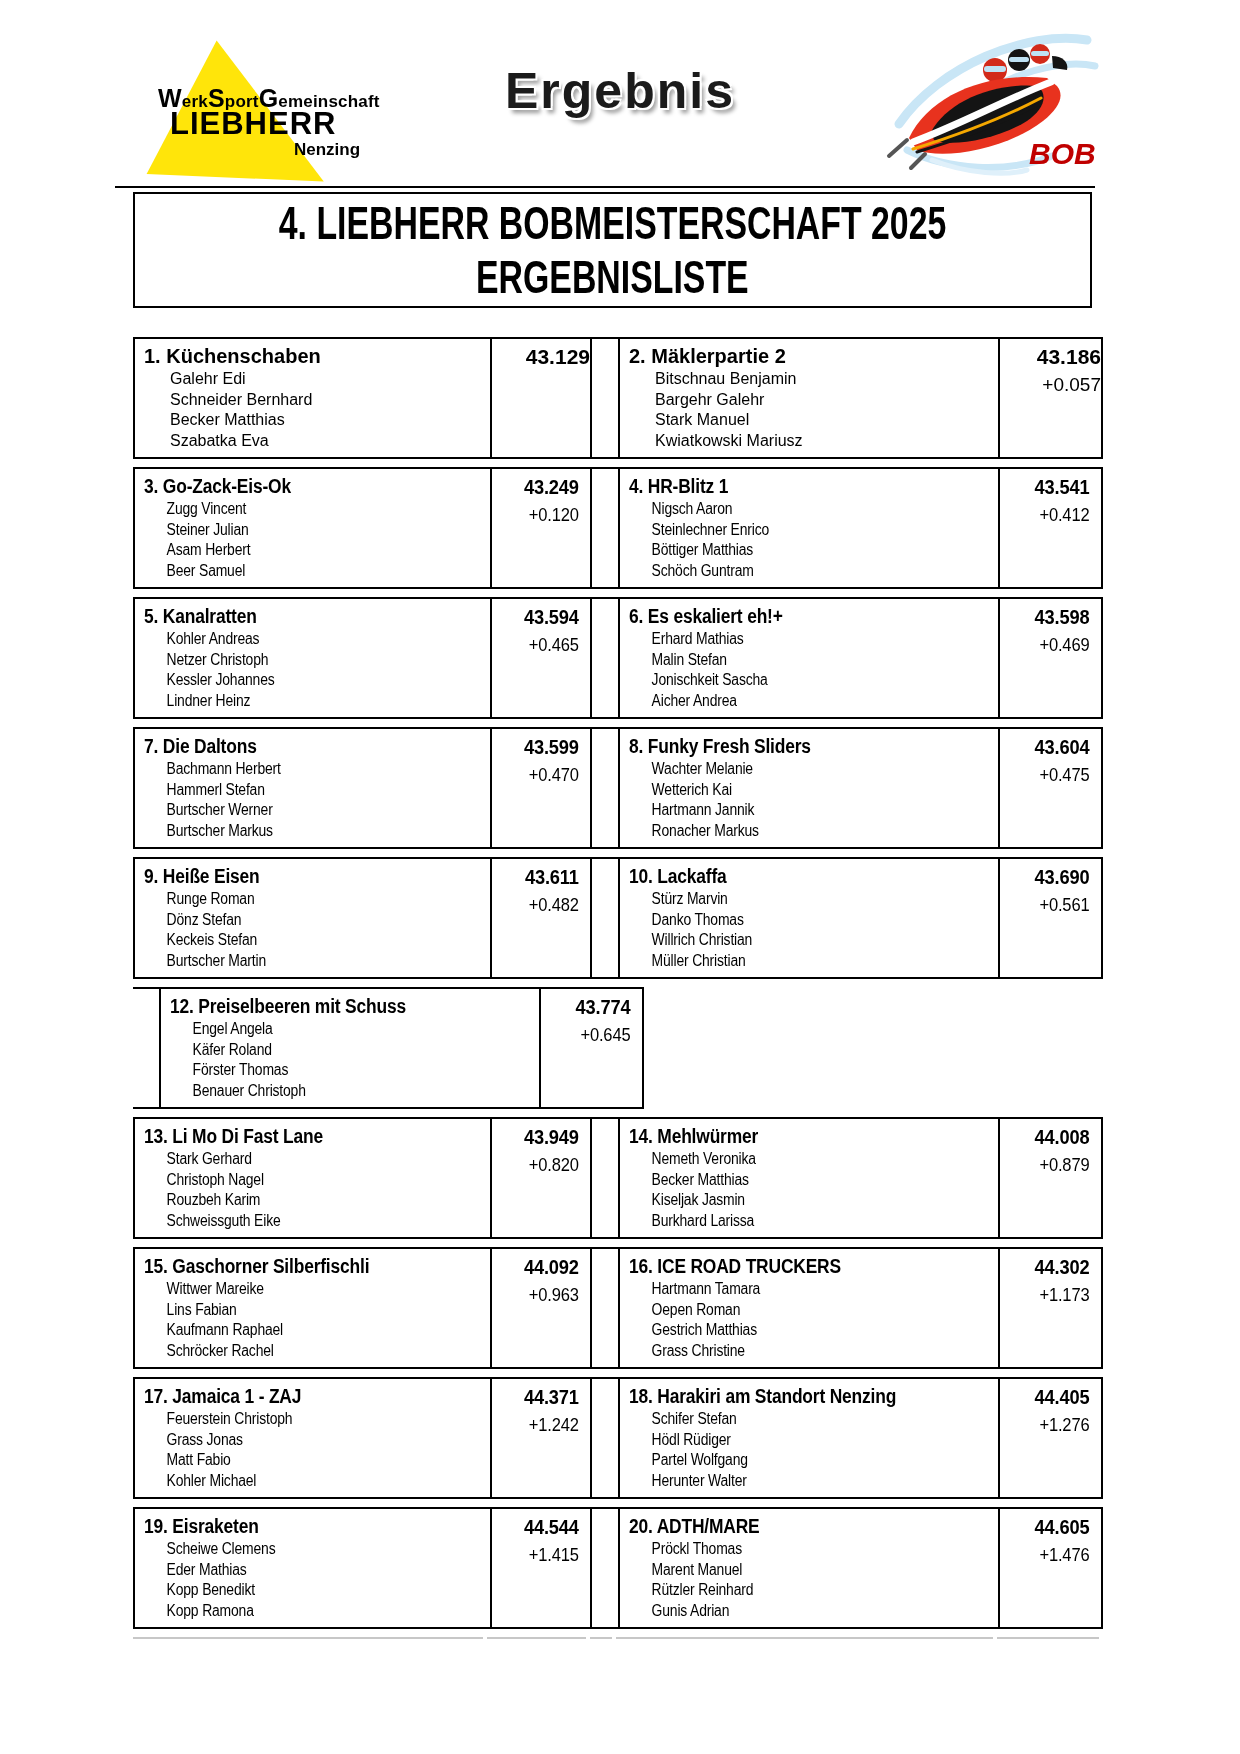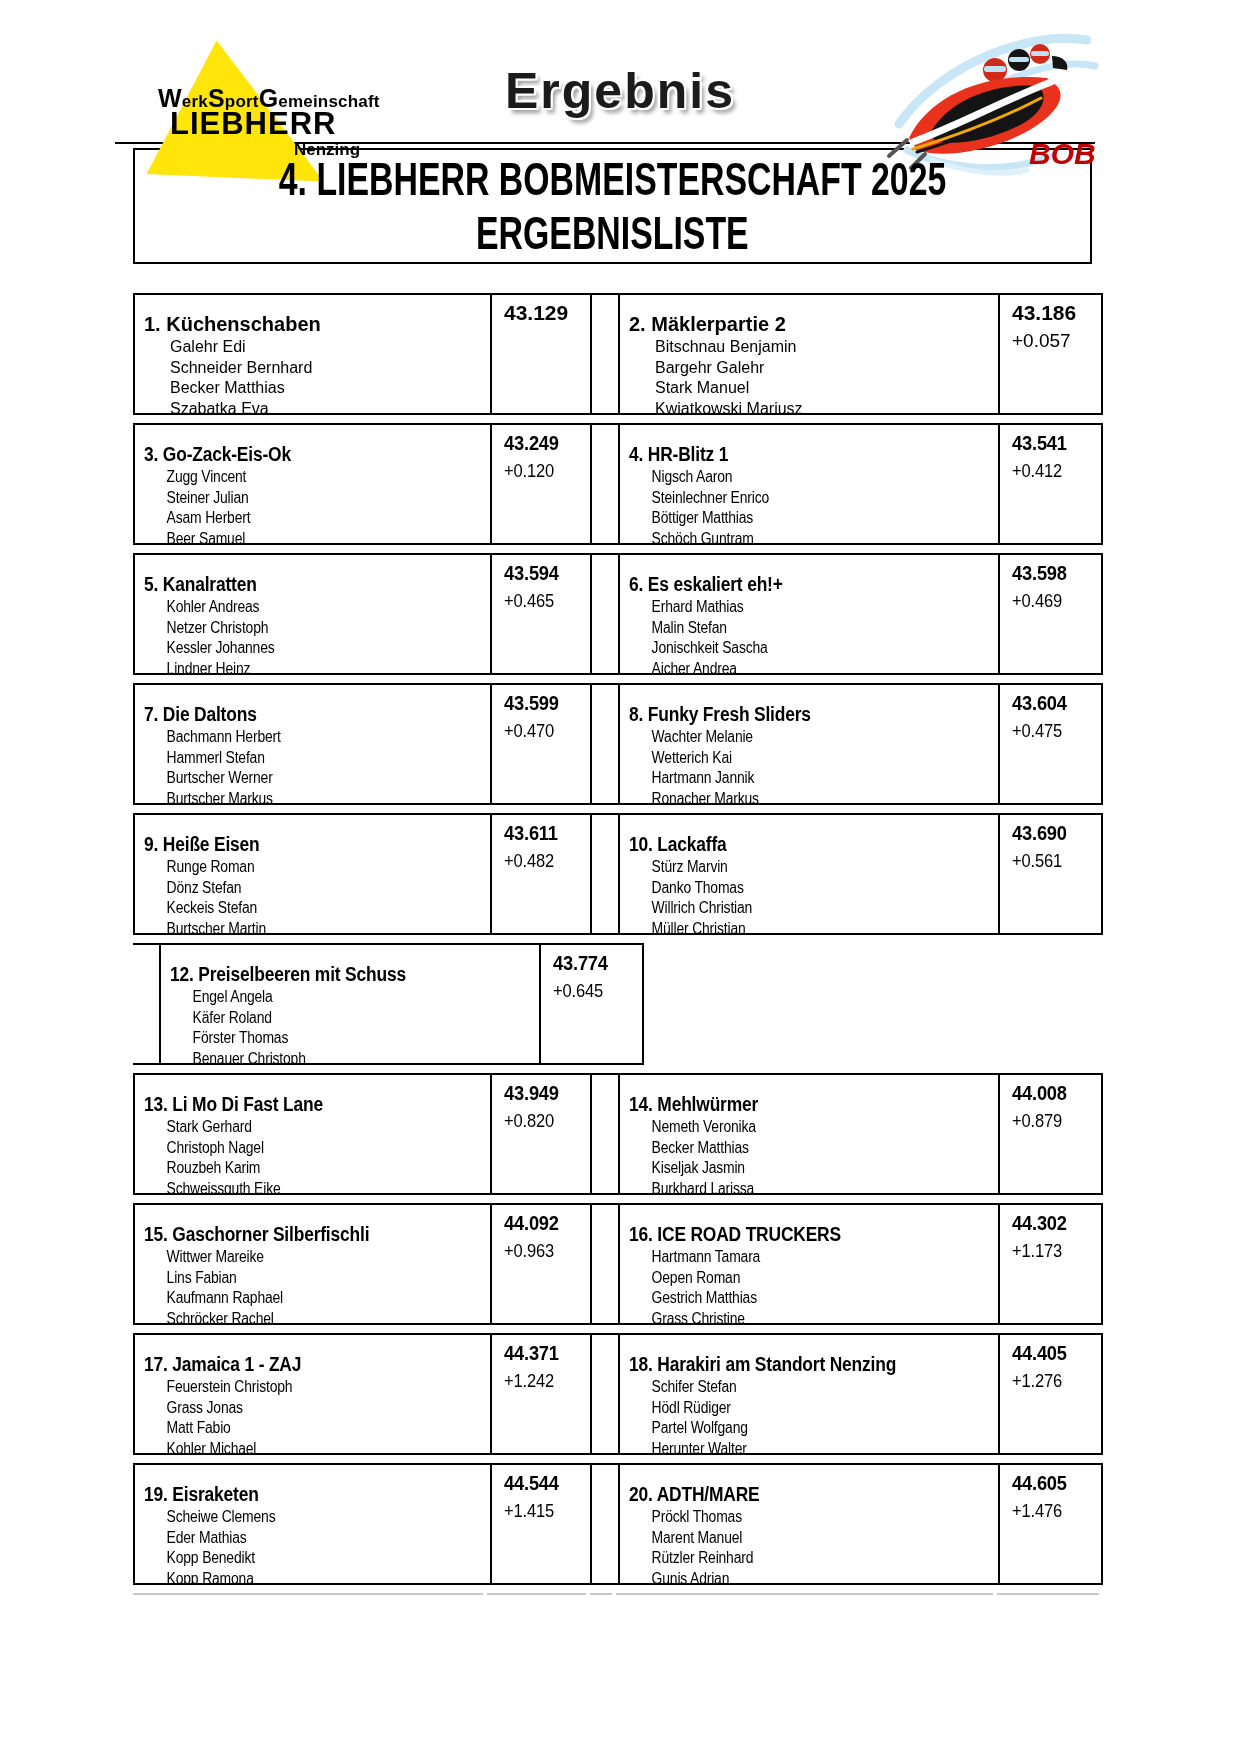--- a/index.html
+++ b/index.html
@@ -6,21 +6,21 @@
   .page{
     position:relative;
     width:1240px;height:1754px;
     background:#ffffff;
     font-family:"Liberation Sans", sans-serif;
     color:#000;
     overflow:hidden;
     margin:0 auto;
   }
   
-  .hdr{position:relative;height:142px;}
+  .hdr{position:relative;height:186px;}
   .logo{position:absolute;left:126px;top:36px;width:290px;height:152px;}
   .logo-triangle{
     position:absolute;left:0;top:0;width:206px;height:150px;
     clip-path:polygon(44% 3%,10% 92%,96% 97%);
   }
   .logo-l1{position:absolute;left:32px;top:48px;font-size:17px;font-weight:bold;letter-spacing:.2px;white-space:nowrap;}
   .logo-l1 .lg{font-size:25px;}
   .logo-l2{position:absolute;left:44px;top:70px;font-size:31px;font-weight:800;letter-spacing:1px;white-space:nowrap;}
   .logo-l3{position:absolute;left:168px;top:104px;font-size:17px;font-weight:bold;text-align:center;}
   .ergebnis{
@@ -39,22 +39,22 @@
   }
   .title-line{font-size:47px;font-weight:800;line-height:54px;white-space:nowrap;text-align:center;}
   .title-line .squeeze{display:inline-block;transform:scaleX(.72);}
   
   .grid{margin:29px 0 0 133px;width:970px;}
   .row{display:flex;margin-bottom:8px;height:122px;}
   .team-box{display:flex;border:2px solid #000;box-sizing:border-box;background:#fff;}
   .team-box.left{width:459px;}
   .team-box.right{width:485px;}
   .gap-cell{width:26px;box-sizing:border-box;border-top:2px solid #000;border-bottom:2px solid #000;}
-  .names-cell{flex:1;padding:4px 12px 0 9px;overflow:hidden;margin-top:12px;}
-  .time-cell{border-left:2px solid #000;box-sizing:border-box;padding:5px 0 0 12px;}
+  .names-cell{flex:1;padding:4px 12px 0 9px;overflow:hidden;}
+  .time-cell{border-left:2px solid #000;box-sizing:border-box;padding:5px 0 0 12px;text-align:right;}
   .team-box.left .time-cell{width:100px;}
   .team-box.right .time-cell{width:103px;}
   .tname{font-size:20px;font-weight:bold;line-height:26px;white-space:nowrap;}
   .member{font-size:16px;line-height:20.5px;padding-left:26px;white-space:nowrap;}
   .time{font-size:21px;font-weight:bold;line-height:26px;}
   .diff{font-size:19px;line-height:24px;margin-top:3px;}
   
   .condensed .tname,.condensed .member,.condensed .time,.condensed .diff{
     transform:scaleX(.87);transform-origin:0 50%;letter-spacing:-.2px;
   }

